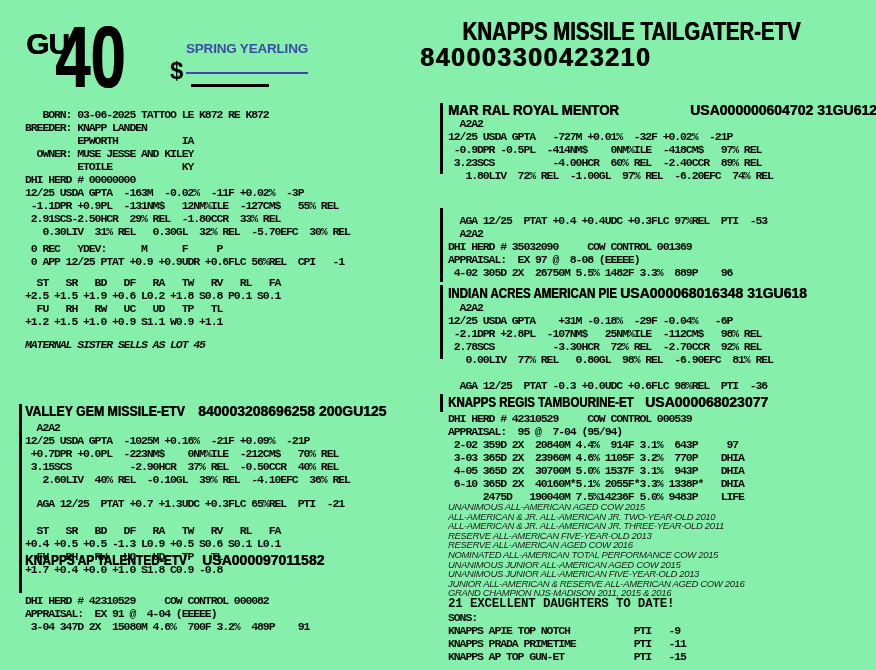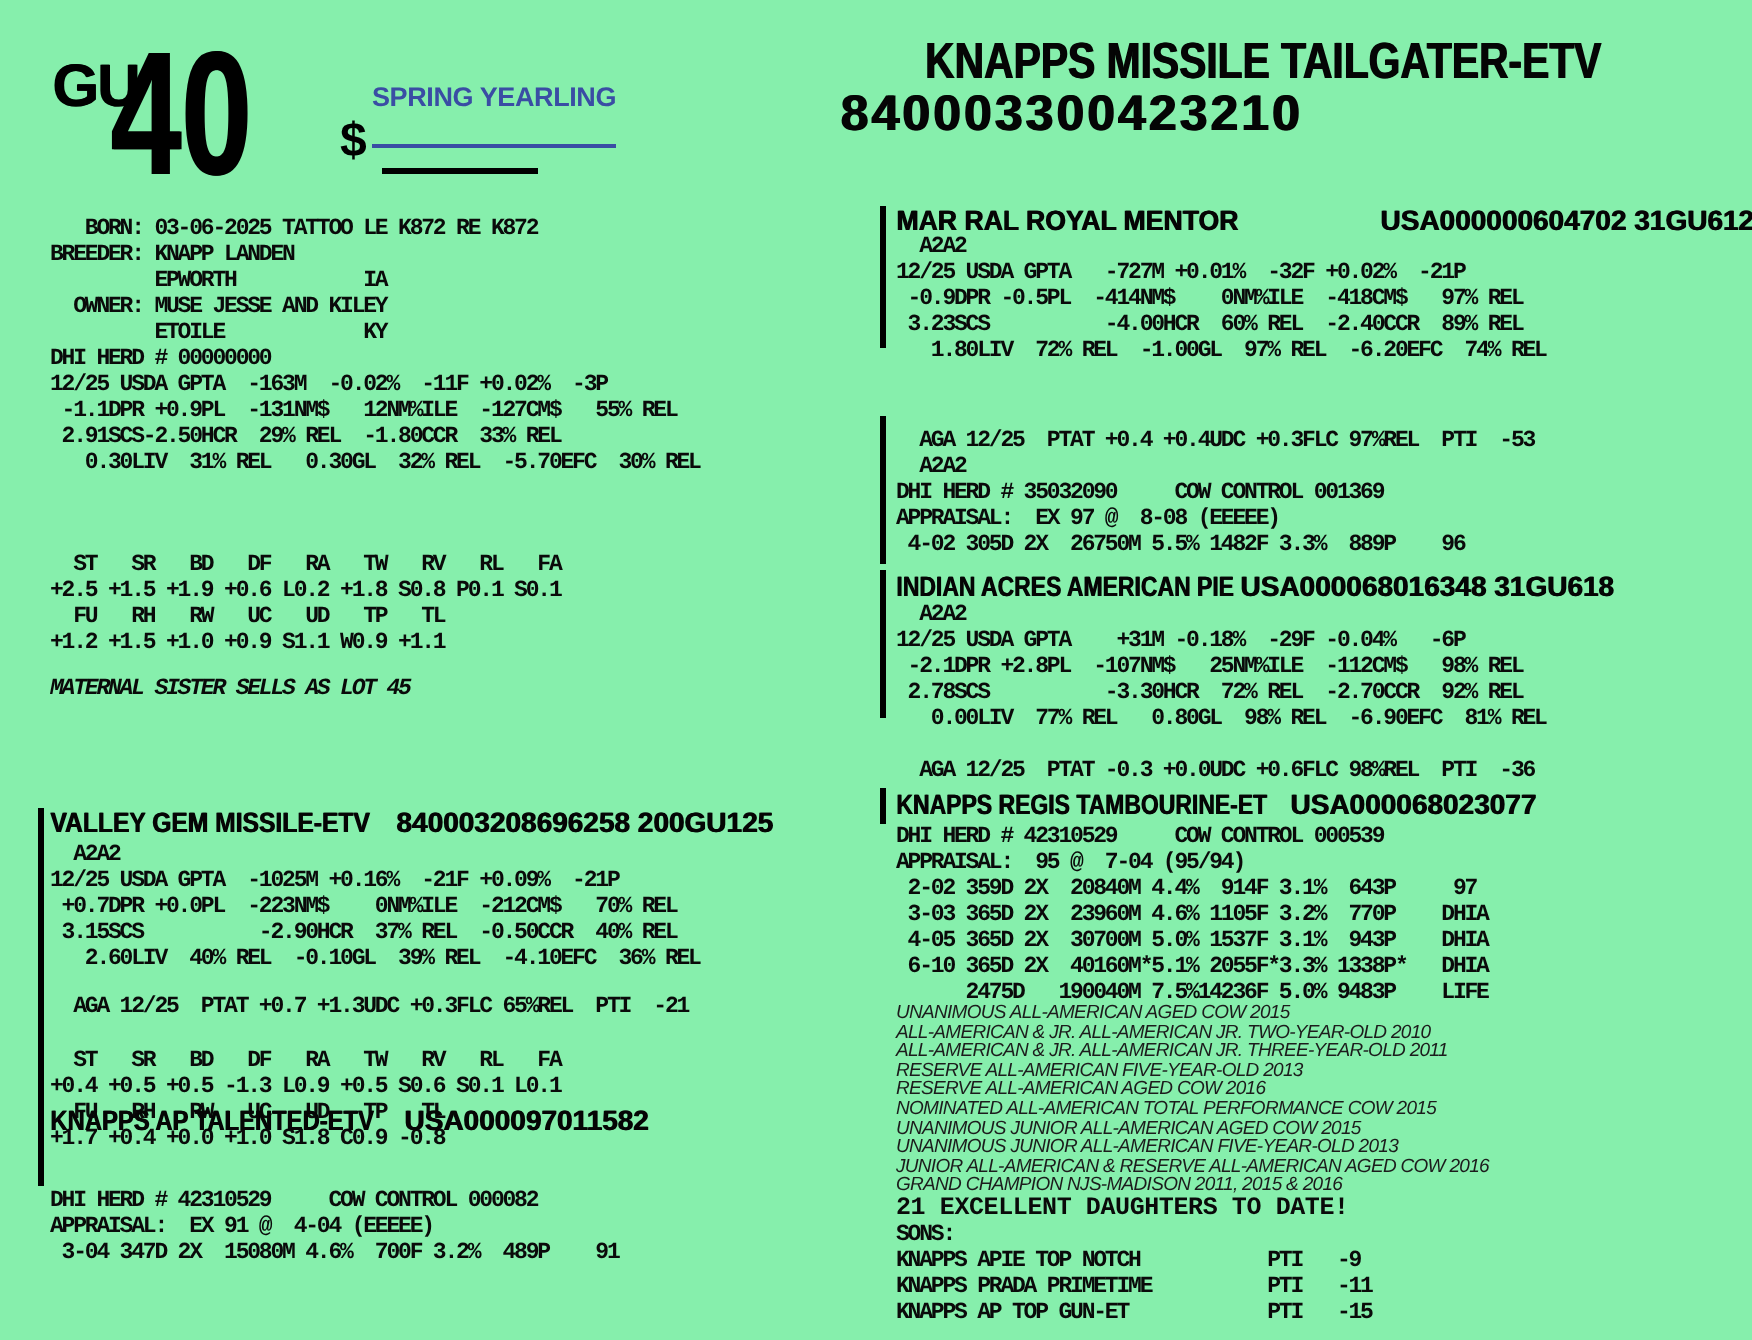--- a/index.html
+++ b/index.html
@@ -51,20 +51,22 @@
   <pre class="mono" style="left:25px;top:108px;">   BORN: 03-06-2025 TATTOO LE K872 RE K872
 BREEDER: KNAPP LANDEN
          EPWORTH           IA
   OWNER: MUSE JESSE AND KILEY
          ETOILE            KY
 DHI HERD # 00000000
 12/25 USDA GPTA  -163M  -0.02%  -11F +0.02%  -3P
  -1.1DPR +0.9PL  -131NM$   12NM%ILE  -127CM$   55% REL
  2.91SCS-2.50HCR  29% REL  -1.80CCR  33% REL
    0.30LIV  31% REL   0.30GL  32% REL  -5.70EFC  30% REL</pre>
+  <pre class="mono" style="left:25px;top:242px;"> 0 REC   YDEV:      M      F     P
+ 0 APP 12/25 PTAT +0.9 +0.9UDR +0.6FLC 56%REL  CPI   -1</pre>
   <pre class="mono" style="left:25px;top:276px;">  ST   SR   BD   DF   RA   TW   RV   RL   FA
 +2.5 +1.5 +1.9 +0.6 L0.2 +1.8 S0.8 P0.1 S0.1
   FU   RH   RW   UC   UD   TP   TL
 +1.2 +1.5 +1.0 +0.9 S1.1 W0.9 +1.1</pre>
   <pre class="mono" style="left:25px;top:338px;font-style:italic;">MATERNAL SISTER SELLS AS LOT 45</pre>
 
   <div class="bar" style="left:19px;top:404px;height:189px;"></div>
   <div class="hdr" style="left:25px;top:404px;">
     <span class="nm sx88">VALLEY GEM MISSILE-ETV</span>
     <span class="rg" style="left:173px;">840003208696258 200GU125</span>

